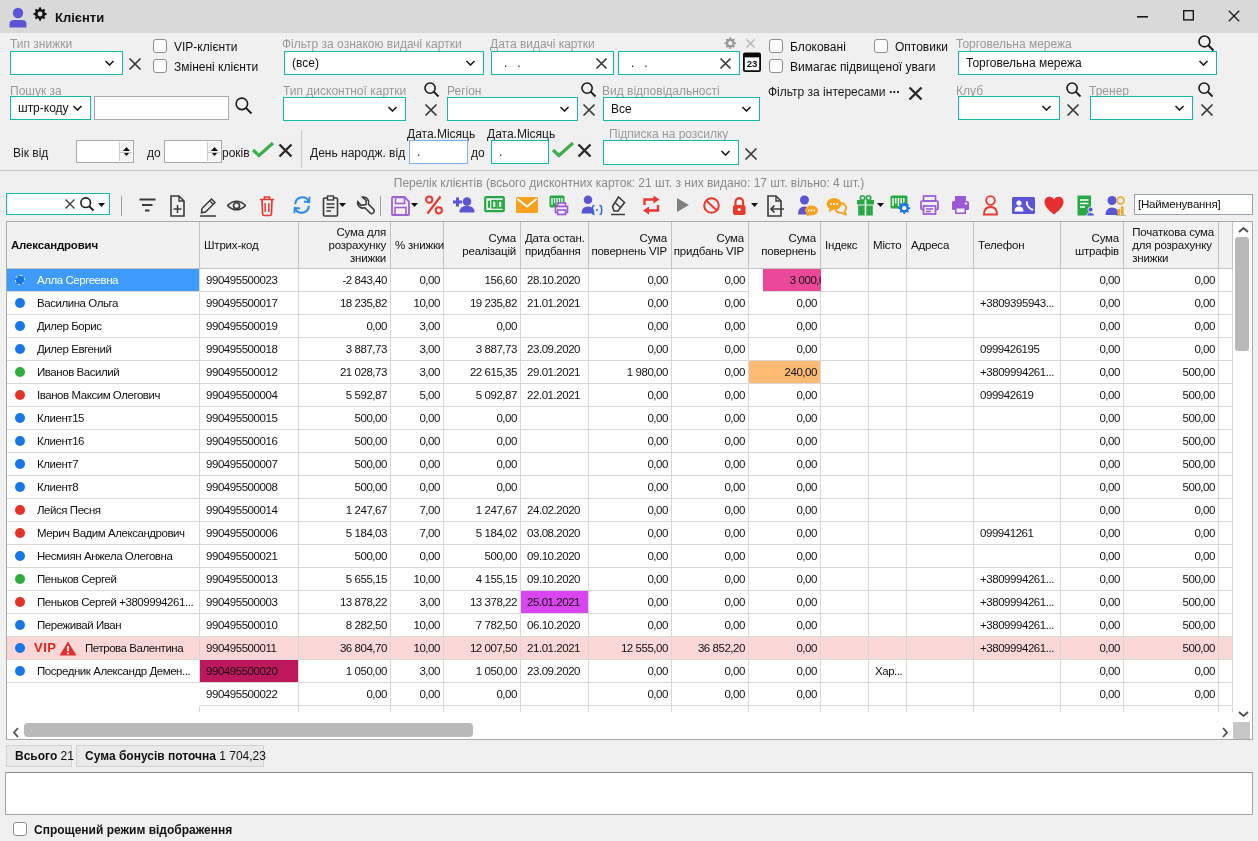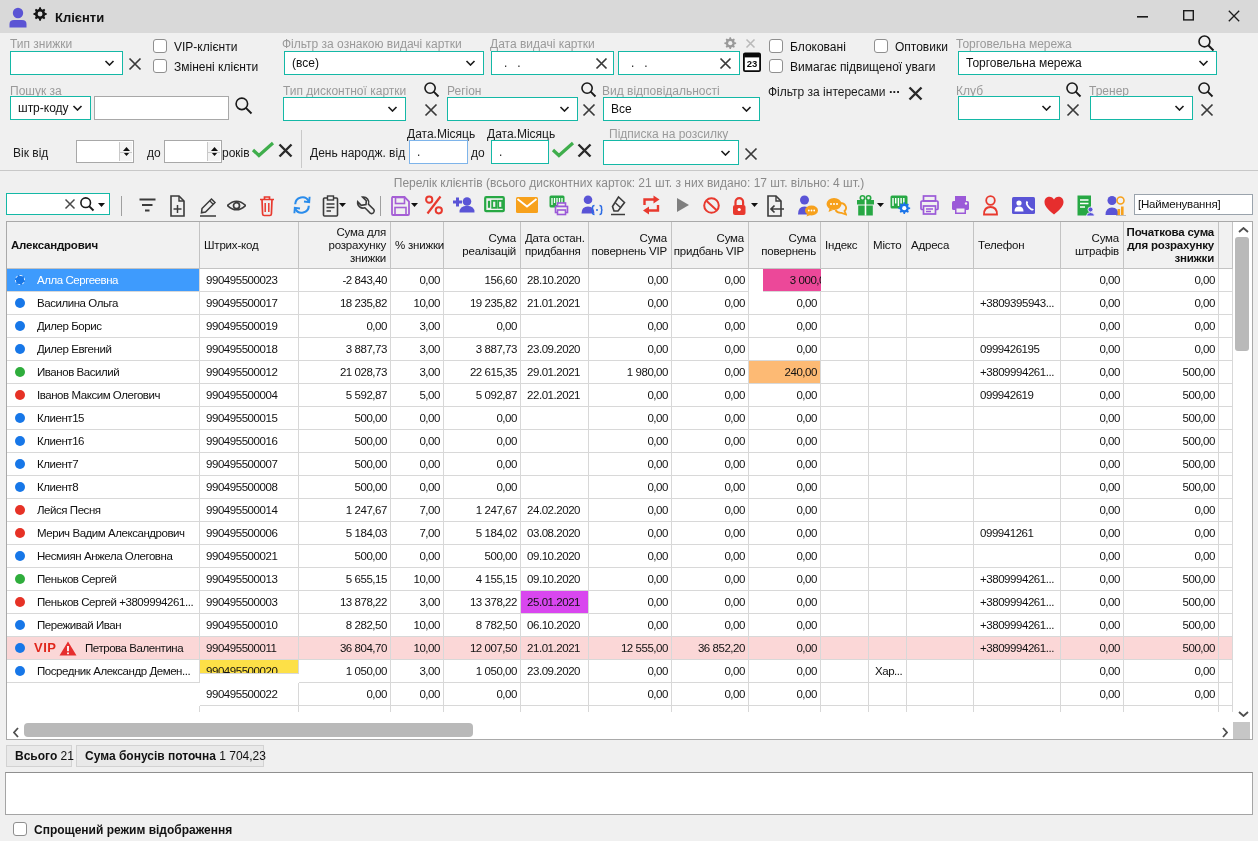--- a/index.html
+++ b/index.html
@@ -661,21 +661,21 @@
     <div class="hc" style="left:900px;top:0;width:67px;height:47px;">
       <div style="position:absolute;top:50%;transform:translateY(-50%);line-height:13px;white-space:nowrap;left:4px;text-align:left;">Адреса</div>
     </div>
     <div class="hc" style="left:967px;top:0;width:87px;height:47px;">
       <div style="position:absolute;top:50%;transform:translateY(-50%);line-height:13px;white-space:nowrap;left:4px;text-align:left;">Телефон</div>
     </div>
     <div class="hc" style="left:1054px;top:0;width:63px;height:47px;">
       <div style="position:absolute;top:50%;transform:translateY(-50%);line-height:13px;white-space:nowrap;right:4px;text-align:right;">Сума<br>штрафів</div>
     </div>
     <div class="hc" style="left:1117px;top:0;width:95px;height:47px;">
-      <div style="position:absolute;top:50%;transform:translateY(-50%);line-height:13px;white-space:nowrap;right:4px;text-align:right;font-weight:bold;">Початкова сума<br>для розрахунку<br>знижки</div>
+      <div style="position:absolute;top:50%;transform:translateY(-50%);line-height:13px;white-space:nowrap;right:4px;">Початкова сума<br>для розрахунку<br>знижки</div>
     </div>
     <div class="hc" style="left:1212px;top:0;width:14px;height:47px;">
       <div style="position:absolute;top:50%;transform:translateY(-50%);line-height:13px;white-space:nowrap;left:4px;text-align:left;"></div>
     </div>
     <div class="dc" style="left:0;top:47px;width:193px;height:23px;background:#3e9bfd">
       <span class="dot" style="background:#1777e8;border:1px dashed rgba(255,255,255,0.9)"></span>
       <span style="position:absolute;left:30px;top:0;color:#fff">Алла Сергеевна</span>
     </div>
     <div class="dc txt" style="left:193px;top:47px;width:99px;height:23px;background:#fff">990495500023</div>
     <div class="dc num" style="left:292px;top:47px;width:92px;height:23px;background:#fff">-2 843,40</div>
@@ -958,21 +958,21 @@
     <div class="dc num" style="left:1054px;top:369px;width:63px;height:23px;background:#fff">0,00</div>
     <div class="dc num" style="left:1117px;top:369px;width:95px;height:23px;background:#fff">500,00</div>
     <div class="dc" style="left:1212px;top:369px;width:14px;height:23px;background:#fff"></div>
     <div class="dc" style="left:0;top:392px;width:193px;height:23px;background:#fff">
       <span class="dot" style="background:#1777e8"></span>
       <span style="position:absolute;left:30px;top:0;color:#111">Переживай Иван</span>
     </div>
     <div class="dc txt" style="left:193px;top:392px;width:99px;height:23px;background:#fff">990495500010</div>
     <div class="dc num" style="left:292px;top:392px;width:92px;height:23px;background:#fff">8 282,50</div>
     <div class="dc num" style="left:384px;top:392px;width:53px;height:23px;background:#fff">10,00</div>
-    <div class="dc num" style="left:437px;top:392px;width:77px;height:23px;background:#fff">8 782,50</div>
+    <div class="dc num" style="left:437px;top:392px;width:77px;height:23px;background:#fff">7 782,50</div>
     <div class="dc txt" style="left:514px;top:392px;width:68px;height:23px;background:#fff">06.10.2020</div>
     <div class="dc num" style="left:582px;top:392px;width:83px;height:23px;background:#fff">0,00</div>
     <div class="dc num" style="left:665px;top:392px;width:77px;height:23px;background:#fff">0,00</div>
     <div class="dc num" style="left:742px;top:392px;width:72px;height:23px;background:#fff">0,00</div>
     <div class="dc txt" style="left:814px;top:392px;width:48px;height:23px;background:#fff"></div>
     <div class="dc txt" style="left:862px;top:392px;width:38px;height:23px;background:#fff"></div>
     <div class="dc txt" style="left:900px;top:392px;width:67px;height:23px;background:#fff"></div>
     <div class="dc txt" style="left:967px;top:392px;width:87px;height:23px;background:#fff">+3809994261...</div>
     <div class="dc num" style="left:1054px;top:392px;width:63px;height:23px;background:#fff">0,00</div>
     <div class="dc num" style="left:1117px;top:392px;width:95px;height:23px;background:#fff">500,00</div>
@@ -1001,21 +1001,21 @@
     <div class="dc txt" style="left:862px;top:415px;width:38px;height:23px;background:#fbd7d7"></div>
     <div class="dc txt" style="left:900px;top:415px;width:67px;height:23px;background:#fbd7d7"></div>
     <div class="dc txt" style="left:967px;top:415px;width:87px;height:23px;background:#fbd7d7">+3809994261...</div>
     <div class="dc num" style="left:1054px;top:415px;width:63px;height:23px;background:#fbd7d7">0,00</div>
     <div class="dc num" style="left:1117px;top:415px;width:95px;height:23px;background:#fbd7d7">500,00</div>
     <div class="dc" style="left:1212px;top:415px;width:14px;height:23px;background:#fbd7d7"></div>
     <div class="dc" style="left:0;top:438px;width:193px;height:23px;background:#fff">
       <span class="dot" style="background:#1777e8"></span>
       <span style="position:absolute;left:30px;top:0;color:#111">Посредник Александр Демен...</span>
     </div>
-    <div class="dc txt" style="left:193px;top:438px;width:99px;height:14px;background:#fde047">990495500020</div>
+    <div class="dc txt" style="left:193px;top:438px;width:99px;height:23px;background:#be185d">990495500020</div>
     <div class="dc num" style="left:292px;top:438px;width:92px;height:23px;background:#fff">1 050,00</div>
     <div class="dc num" style="left:384px;top:438px;width:53px;height:23px;background:#fff">3,00</div>
     <div class="dc num" style="left:437px;top:438px;width:77px;height:23px;background:#fff">1 050,00</div>
     <div class="dc txt" style="left:514px;top:438px;width:68px;height:23px;background:#fff">23.09.2020</div>
     <div class="dc num" style="left:582px;top:438px;width:83px;height:23px;background:#fff">0,00</div>
     <div class="dc num" style="left:665px;top:438px;width:77px;height:23px;background:#fff">0,00</div>
     <div class="dc num" style="left:742px;top:438px;width:72px;height:23px;background:#fff">0,00</div>
     <div class="dc txt" style="left:814px;top:438px;width:48px;height:23px;background:#fff"></div>
     <div class="dc txt" style="left:862px;top:438px;width:38px;height:23px;background:#fff">Хар...</div>
     <div class="dc txt" style="left:900px;top:438px;width:67px;height:23px;background:#fff"></div>

